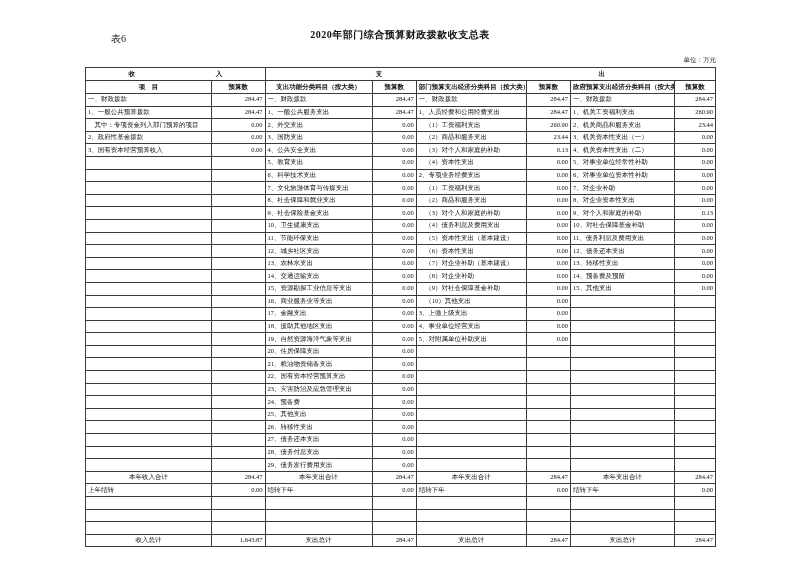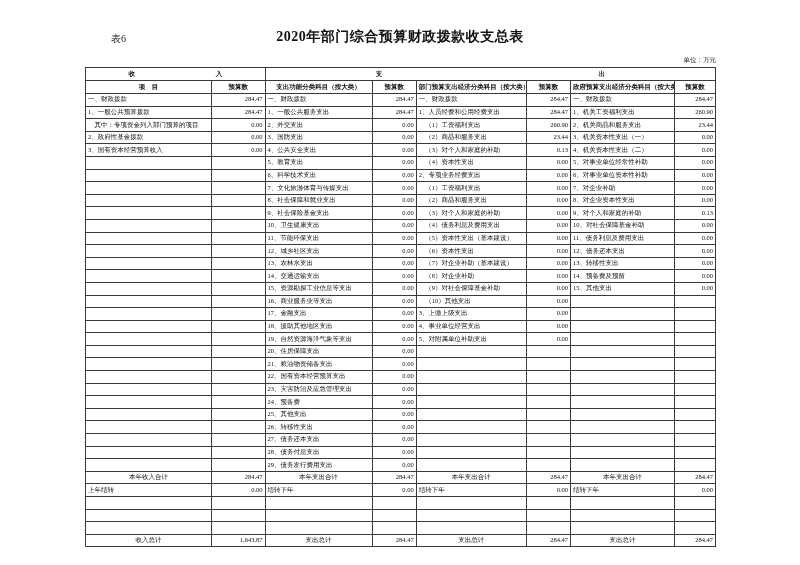--- a/index.html
+++ b/index.html
@@ -5,21 +5,21 @@
   * { margin:0; padding:0; box-sizing:border-box; }
   html,body { width:800px; height:565px; background:#ffffff; overflow:hidden; }
   body { font-family:"Liberation Serif","DejaVu Serif",serif; color:#111; position:relative; }
 
   .corner-label{
     position:absolute; left:111px; top:32px;
     font-size:10px; color:#222;
   }
   .doc-title{
     position:absolute; left:0; top:28px; width:800px;
-    text-align:center; font-size:14px; font-weight:bold; letter-spacing:.5px;
+    text-align:center; font-size:10px; font-weight:bold; letter-spacing:.5px;
   }
   .unit-note{
     position:absolute; left:85px; top:56px; width:631px;
     text-align:right; font-size:6.5px; color:#222;
   }
 
   table.budget{
     position:absolute; left:85px; top:67px; width:631px;
     border-collapse:collapse; table-layout:fixed;
     border:1.4px solid #222;

